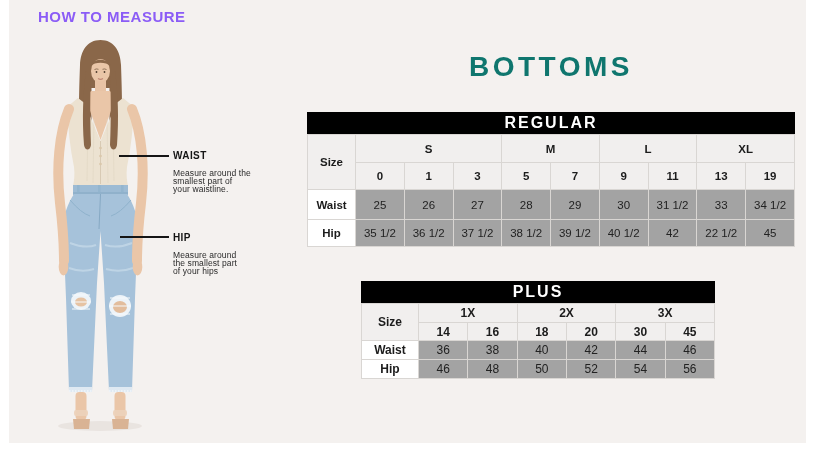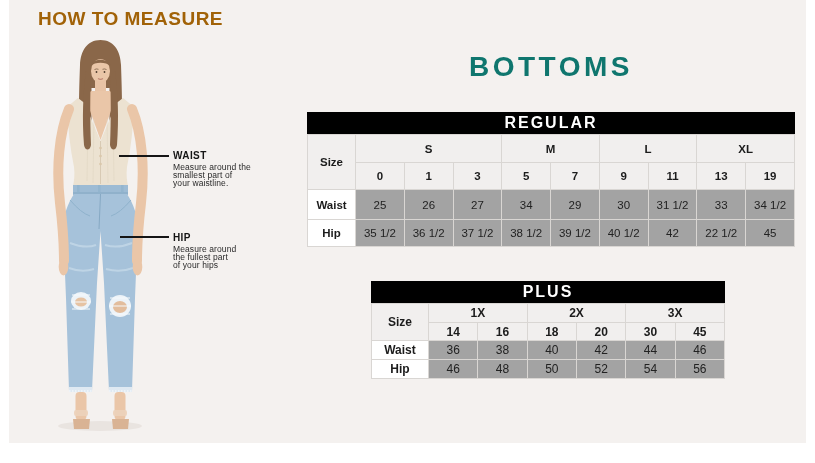--- a/index.html
+++ b/index.html
@@ -7,29 +7,29 @@
     width:815px;height:463px;position:relative;overflow:hidden;
     background:#ffffff;
     font-family:"Liberation Sans","DejaVu Sans",sans-serif;
     color:#1a1a1a;
   }
   .content-bg{position:absolute;left:9px;top:0;width:797px;height:443px;background:#f4f1ef;}
 
   
   .guide-title{
     position:absolute;left:38px;top:8px;
-    font-size:19px;font-weight:bold;letter-spacing:.5px;color:#a16207;
+    font-size:15px;font-weight:bold;letter-spacing:.5px;color:#8b5cf6;
   }
   .model-svg{position:absolute;left:40px;top:33px;width:140px;height:400px;}
 
   .pointer-line{position:absolute;height:1.5px;background:#151515;}
   .anno{position:absolute;width:118px;}
   .anno .anno-label{font-size:10px;font-weight:bold;letter-spacing:.4px;color:#151515;line-height:11px;}
   .anno .anno-desc{
-    margin-top:3px;font-size:8.5px;line-height:7.9px;letter-spacing:.1px;
+    margin-top:9px;font-size:8.5px;line-height:7.9px;letter-spacing:.1px;
     color:#2a2a2a;white-space:pre-line;
   }
   #waist-anno{left:173px;top:150px;}
   #hip-anno{left:173px;top:232px;}
   #waist-line{left:119px;top:155px;width:50px;}
   #hip-line{left:120px;top:236px;width:49px;}
 
   
   .bottoms-title{
     position:absolute;left:307px;top:51px;width:488px;text-align:center;
@@ -52,21 +52,21 @@
   .size-table th.row-label{background:#ffffff;}
   .size-table td{background:#a3a3a3;font-weight:normal;color:#222;}
 
   #regular-table{left:307px;top:112px;width:488px;}
   #regular-table th,#regular-table td{font-size:11.5px;}
   #regular-table tr.r-groups{height:28px;}
   #regular-table tr.r-sizes{height:27px;}
   #regular-table tr.r-waist{height:30px;}
   #regular-table tr.r-hip{height:27px;}
 
-  #plus-table{left:371px;top:281px;width:354px;}
+  #plus-table{left:361px;top:281px;width:354px;}
   #plus-table th,#plus-table td{font-size:12px;}
   #plus-table tr.r-groups{height:19px;}
   #plus-table tr.r-sizes{height:18px;}
   #plus-table tr.r-waist{height:19px;}
   #plus-table tr.r-hip{height:19px;}
 </style>
 </head>
 <body>
 
 <div class="content-bg"></div>
@@ -138,21 +138,21 @@
   <div class="anno-label">WAIST</div>
   <div class="anno-desc">Measure around the
 smallest part of
 your waistline.</div>
 </div>
 
 <div class="pointer-line" id="hip-line"></div>
 <div class="anno" id="hip-anno">
   <div class="anno-label">HIP</div>
   <div class="anno-desc">Measure around
-the fullest part
+the smallest part
 of your hips</div>
 </div>
 
 <div class="bottoms-title">BOTTOMS</div>
 
 <div class="size-table" id="regular-table">
   <div class="bar">REGULAR</div>
   <table>
     <colgroup>
         <col style="width:48px">
@@ -183,21 +183,21 @@
       <th>9</th>
       <th>11</th>
       <th>13</th>
       <th>19</th>
     </tr>
     <tr class="r-waist">
       <th class="row-label">Waist</th>
       <td>25</td>
       <td>26</td>
       <td>27</td>
-      <td>34</td>
+      <td>28</td>
       <td>29</td>
       <td>30</td>
       <td>31 1/2</td>
       <td>33</td>
       <td>34 1/2</td>
     </tr>
     <tr class="r-hip">
       <th class="row-label">Hip</th>
       <td>35 1/2</td>
       <td>36 1/2</td>

